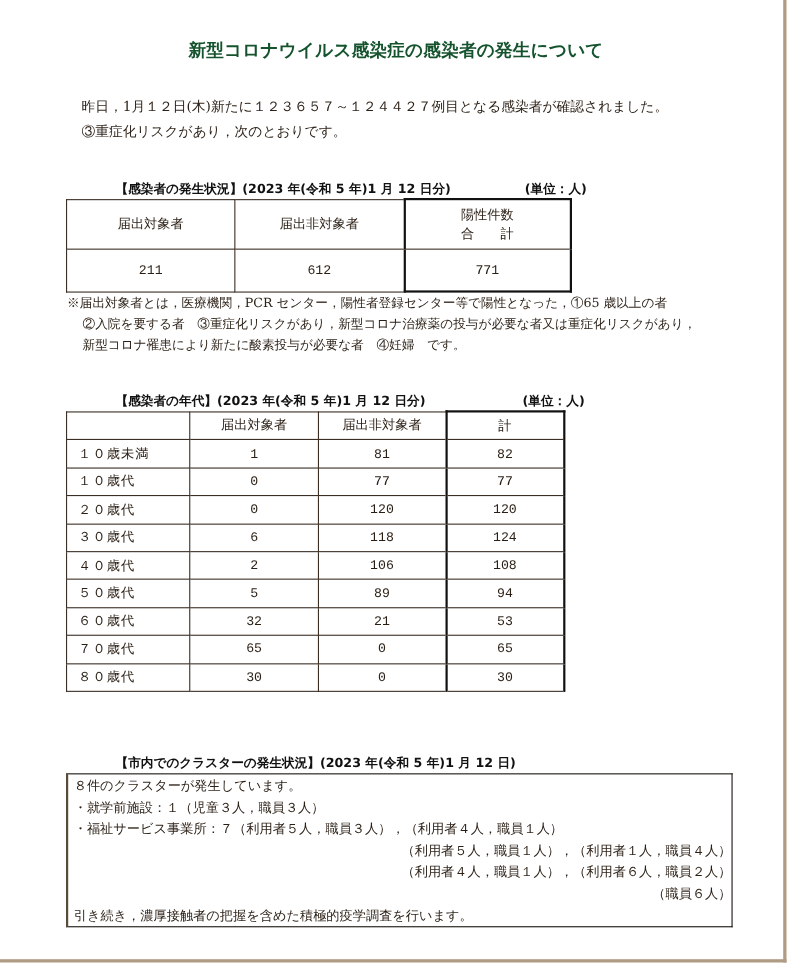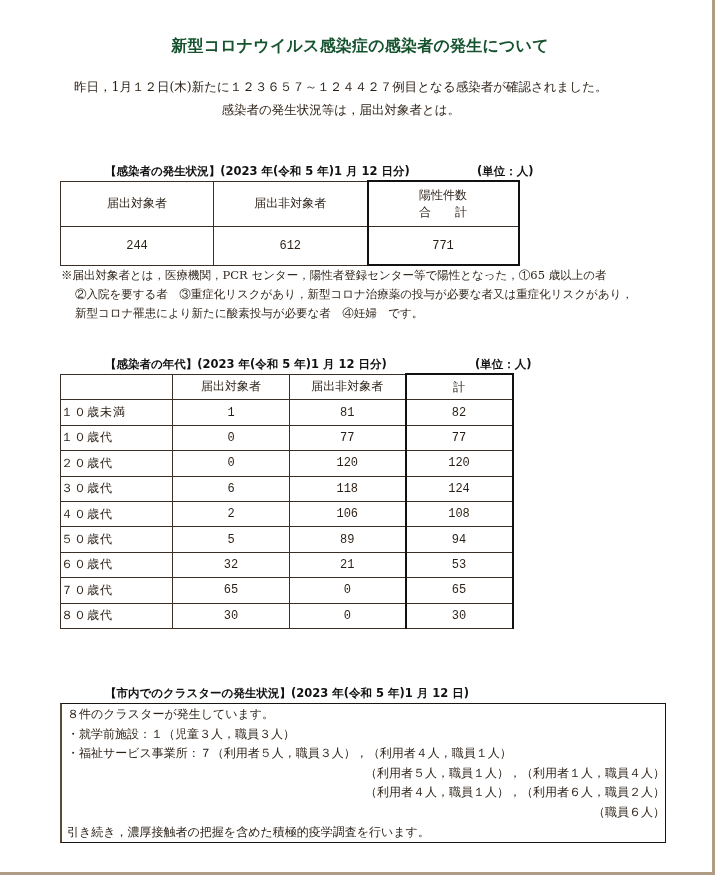--- a/index.html
+++ b/index.html
@@ -26,25 +26,24 @@
       top: 36px;
       text-align: center;
       font-family: "DejaVu Sans", "Liberation Sans", sans-serif;
       font-weight: bold;
       font-size: 16px;
       color: #14532d;
       letter-spacing: 0.2px;
     }
     .intro {
       position: absolute;
-      left: 74px; top: 75px;
+      left: 74px; top: 85px;
       font-size: 12.5px;
       line-height: 23px;
       color: #2a1f15;
-      text-align: center;
     }
     .section-head {
       position: absolute;
       font-family: "DejaVu Sans", "Liberation Sans", sans-serif;
       font-weight: bold;
       font-size: 11.5px;
       color: #111;
       white-space: nowrap;
       margin-left: 45px;
     }
@@ -59,21 +58,21 @@
     }
     table.grid td {
       border: 1.5px solid #3b2f25;
       text-align: center;
       padding: 0;
     }
     table.grid td.thick-l { border-left: 2.5px solid #111; }
     table.grid td.thick-r { border-right: 2.5px solid #111; }
     table.grid td.thick-t { border-top: 2.5px solid #111; }
     table.grid td.thick-b { border-bottom: 2.5px solid #111; margin-top: 17px; }
-    table.grid td.label { text-align: left; padding-left: 0; letter-spacing: 1px; }
+    table.grid td.label { text-align: left; padding-left: 10px; letter-spacing: 1px; }
     #summary-table { left: 60px; top: 180px; width: 458px; }
     #summary-table tr.hdr td { height: 44px; }
     #summary-table tr.val td { height: 37px; }
     .note {
       position: absolute;
       left: 61px; top: 266px;
       font-size: 11.5px;
       line-height: 19px;
       color: #2a1f15;
     }
@@ -96,21 +95,21 @@
   </style>
 </head>
 <body>
 
 <div class="page">
 
   <div class="title">新型コロナウイルス感染症の感染者の発生について</div>
 
   <div class="intro">
     <div>昨日，1月１２日(木)新たに１２３６５７～１２４４２７例目となる感染者が確認されました。</div>
-    <div>感染者の発生状況等は，届出対象者とは。</div>
+    <div>③重症化リスクがあり，次のとおりです。</div>
   </div>
 
   <div class="section-head" style="left:60px; top:164px;">
     <span>【感染者の発生状況】(2023 年(令和 5 年)1 月 12 日分)</span>
     <span class="unit" style="left:372px;">(単位：人)</span>
   </div>
 
   <table class="grid" id="summary-table">
     <colgroup>
         <col style="width:153px">
@@ -120,21 +119,21 @@
     <tbody>
         <tr class="hdr">
       <td>届出対象者</td>
       <td>届出非対象者</td>
       <td class="thick-l thick-r thick-t">
         <div>陽性件数</div>
         <div>合　　計</div>
       </td>
     </tr>
     <tr class="val">
-      <td>244</td>
+      <td>211</td>
       <td>612</td>
       <td class="thick-l thick-r thick-b">771</td>
     </tr>
   </tbody>
     </table>
 
   <div class="note">
     <div>※届出対象者とは，医療機関，PCR センター，陽性者登録センター等で陽性となった，①65 歳以上の者</div>
     <div class="l2">②入院を要する者　③重症化リスクがあり，新型コロナ治療薬の投与が必要な者又は重症化リスクがあり，</div>
     <div class="l3">新型コロナ罹患により新たに酸素投与が必要な者　④妊婦　です。</div>

